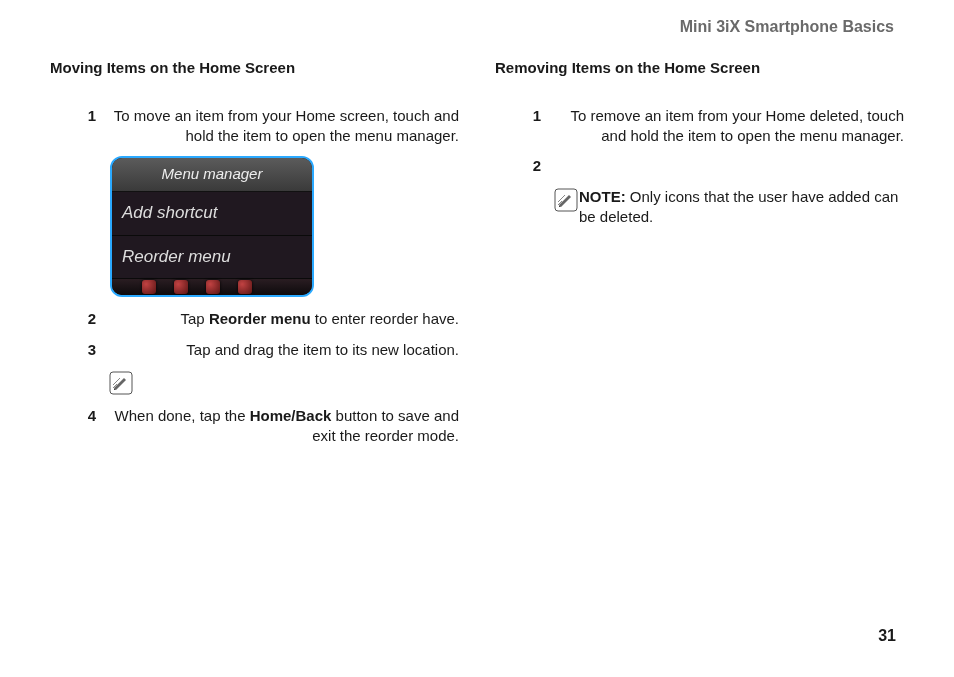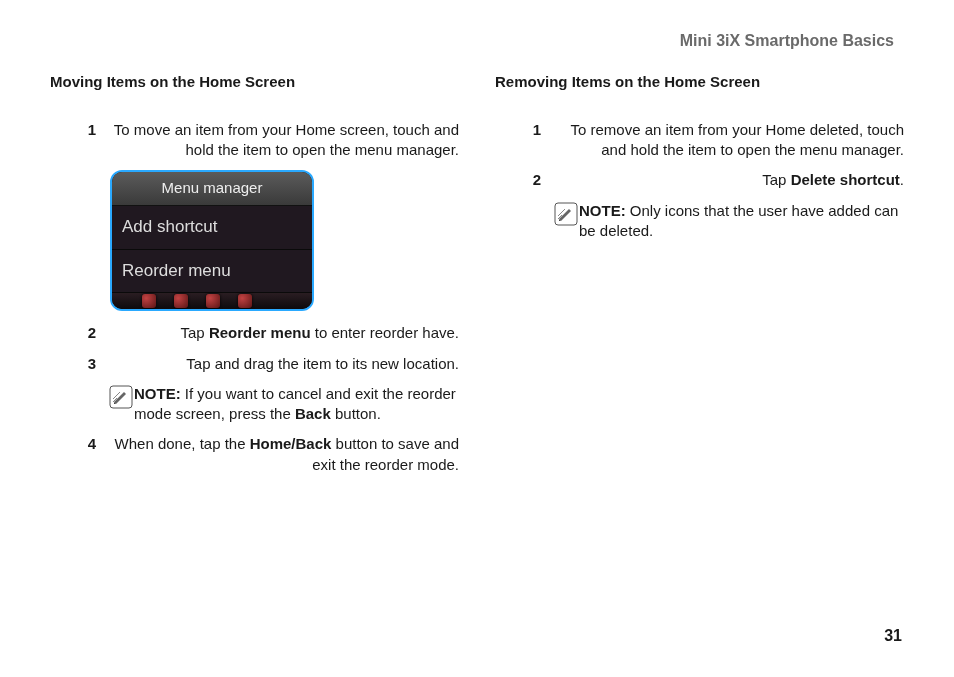--- a/index.html
+++ b/index.html
@@ -11,21 +11,21 @@
     font-family: "Helvetica Neue", Helvetica, Arial, sans-serif;
     color: #1a1a1a;
     font-size: 15px;
     line-height: 1.35;
   }
   .page {
     position: relative;
     width: 954px;
     height: 677px;
     box-sizing: border-box;
-    padding: 30px 50px 40px 50px;
+    padding: 16px 50px 40px 50px;
   }
   .header {
     text-align: right;
     font-weight: 700;
     color: #6a6a6a;
     font-size: 16px;
     margin-bottom: 20px;
     margin-right: 10px;
   }
   .columns {
@@ -81,20 +81,21 @@
 
   
   .screenshot {
     margin: 10px 0 12px 60px;
     width: 200px;
     border-radius: 12px;
     overflow: hidden;
     border: 2px solid #2aa9ff;
     background: #2d2024;
     box-shadow: 0 0 0 1px #000 inset;
+    font-style: italic;
   }
   .ss-title {
     text-align: center;
     color: #eee;
     font-size: 15px;
     padding: 6px 4px;
     background: linear-gradient(#5b5b5b, #3a3a3a);
     border-bottom: 1px solid #111;
   }
   .ss-item {
@@ -114,21 +115,21 @@
   }
   .ss-dot {
     width: 14px; height: 14px; border-radius: 3px;
     background: radial-gradient(circle at 30% 30%, #c14242, #5a1414);
     box-shadow: 0 0 3px #000;
   }
 
   .page-number {
     position: absolute;
     bottom: 30px;
-    right: 52px;
+    right: 58px;
     font-weight: 700;
     font-size: 16px;
   }
 </style>
 </head>
 <body>
 
 <div class="page">
 
   <div class="header">Mini 3iX Smartphone Basics</div>
@@ -173,23 +174,20 @@
       <div class="note">
         <span class="note-icon">
           <svg width="26" height="26" viewBox="0 0 26 26">
             <rect x="2" y="2" width="22" height="22" rx="3" fill="#fff" stroke="#555" stroke-width="1"></rect>
             <path d="M6 18 L16 8 L18 10 L8 20 Z" fill="#666"></path>
             <path d="M6 20 L6 18 L8 20 Z" fill="#444"></path>
             <line x1="5" y1="15" x2="12" y2="8" stroke="#888" stroke-width="1"></line>
             <line x1="5" y1="18" x2="9" y2="14" stroke="#888" stroke-width="1"></line>
           </svg>
         </span>
-        <span class="note-text">
-          <span class="bold">NOTE:</span><span> If you want to cancel and exit the reorder mode screen, press the </span><span class="bold">Back</span><span> button.</span>
-        </span>
       </div>
 
       <ol class="steps">
         <li>
           <span class="num">4</span>
           <span class="body">
             <span>When done, tap the </span><span class="bold">Home/Back</span><span> button to save and exit the reorder mode.</span>
           </span>
         </li>
       </ol>
@@ -198,23 +196,20 @@
     <div class="col">
       <div class="section-title">Removing Items on the Home Screen</div>
 
       <ol class="steps">
         <li>
           <span class="num">1</span>
           <span class="body">To remove an item from your Home deleted, touch and hold the item to open the menu manager.</span>
         </li>
         <li>
           <span class="num">2</span>
-          <span class="body">
-            <span>Tap </span><span class="bold">Delete shortcut</span><span>.</span>
-          </span>
         </li>
       </ol>
 
       <div class="note">
         <span class="note-icon">
           <svg width="26" height="26" viewBox="0 0 26 26">
             <rect x="2" y="2" width="22" height="22" rx="3" fill="#fff" stroke="#555" stroke-width="1"></rect>
             <path d="M6 18 L16 8 L18 10 L8 20 Z" fill="#666"></path>
             <path d="M6 20 L6 18 L8 20 Z" fill="#444"></path>
             <line x1="5" y1="15" x2="12" y2="8" stroke="#888" stroke-width="1"></line>

